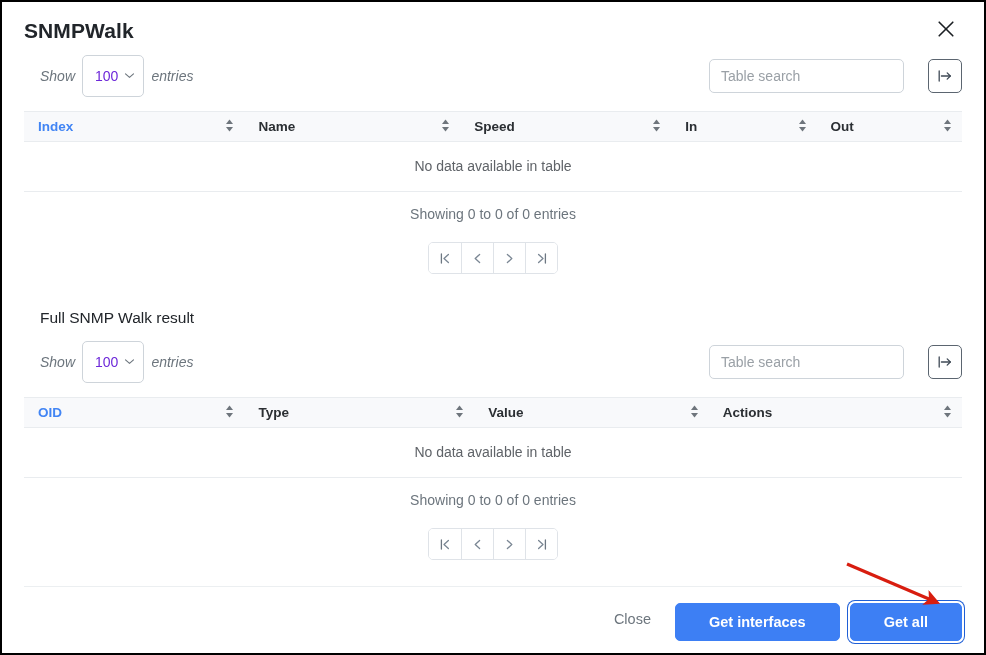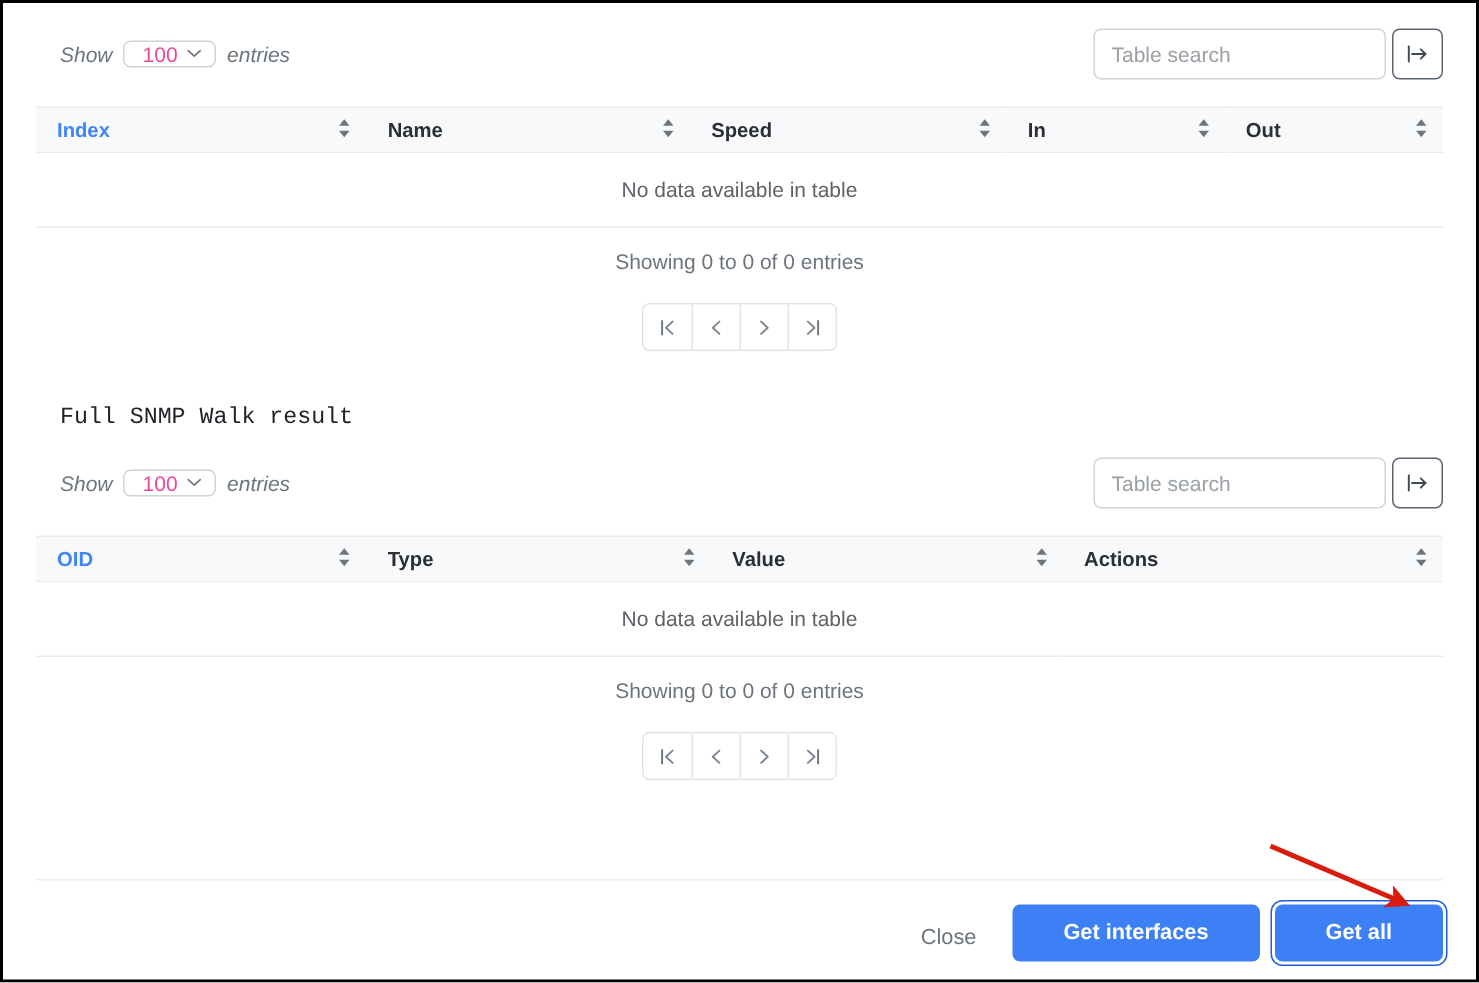--- a/index.html
+++ b/index.html
@@ -59,21 +59,21 @@
   }
   .section { margin-top: 0; }
   .section-title {
     font-size: 15.5px;
     color: #21252a;
     font-weight: 400;
     margin: 0;
     padding: 28px 0 0 16px;
     line-height: 20px;
   }
-  .section2 .section-title { padding-top: 34px; font-family: Liberation Mono, monospace; }
+  .section2 .section-title { padding-top: 34px; }
 
   
   .table-controls {
     display: flex;
     align-items: center;
     justify-content: space-between;
     padding: 15px 0 0 16px;
     height: 38px;
     box-sizing: content-box;
   }
@@ -84,40 +84,40 @@
     font-size: 14px;
     color: #6c757d;
   }
   .length-label { color: #6c757d; font-size: 14px; line-height: 18px; font-style: italic; }
   .length-select {
     position: relative;
     display: inline-flex;
     align-items: center;
     border: 1px solid #ced4da;
     border-radius: 5px;
-    height: 18px;
+    height: 42px;
     padding: 0 25px 0 12px;
     font-size: 14px;
-    color: #ec4899;
+    color: #6d28d9;
     background: #ffffff;
     cursor: pointer;
     box-sizing: border-box;
     justify-content: center;
   }
   .length-select .chev {
     position: absolute;
     right: 8px;
     top: 50%;
     transform: translateY(-50%);
     pointer-events: none;
   }
   .search-wrap {
     display: flex;
     align-items: center;
-    gap: 4px;
+    gap: 24px;
   }
   .table-search {
     width: 195px;
     height: 34px;
     border: 1px solid #ced4da;
     border-radius: 5px;
     padding: 0 11px;
     font-size: 14px;
     color: #495057;
     background: #ffffff;
@@ -213,21 +213,21 @@
 
   
   .modal-footer {
     position: absolute;
     left: 22px;
     right: 22px;
     bottom: 12px;
     border-top: 1px solid #eceff1;
     padding-top: 16px;
     display: flex;
-    align-items: flex-end;
+    align-items: flex-start;
     justify-content: flex-end;
     gap: 10px;
     box-sizing: border-box;
   }
   .btn-link {
     background: transparent;
     border: none;
     color: #6c757d;
     font-size: 14.5px;
     padding: 8px 14px;
@@ -256,20 +256,28 @@
     left: 0; top: 0;
     width: 986px; height: 655px;
     pointer-events: none;
   }
 </style>
 </head>
 <body>
 
 <div id="app">
 
+  <div class="modal-header">
+    <h1 class="modal-title">SNMPWalk</h1>
+    <button class="close-btn" aria-label="Close">
+      <svg width="20" height="20" viewBox="0 0 20 20" fill="none">
+        <path d="M3.2 3.2 L16.8 16.8 M16.8 3.2 L3.2 16.8" stroke="#1b1f23" stroke-width="1.6" stroke-linecap="round"></path>
+      </svg>
+    </button>
+  </div>
 
   <div class="modal-body">
 
     <div class="section section1">
 
       <div class="table-controls">
         <div class="length-wrap">
           <span class="length-label">Show</span>
           <div class="length-select">
             <span>100</span>

